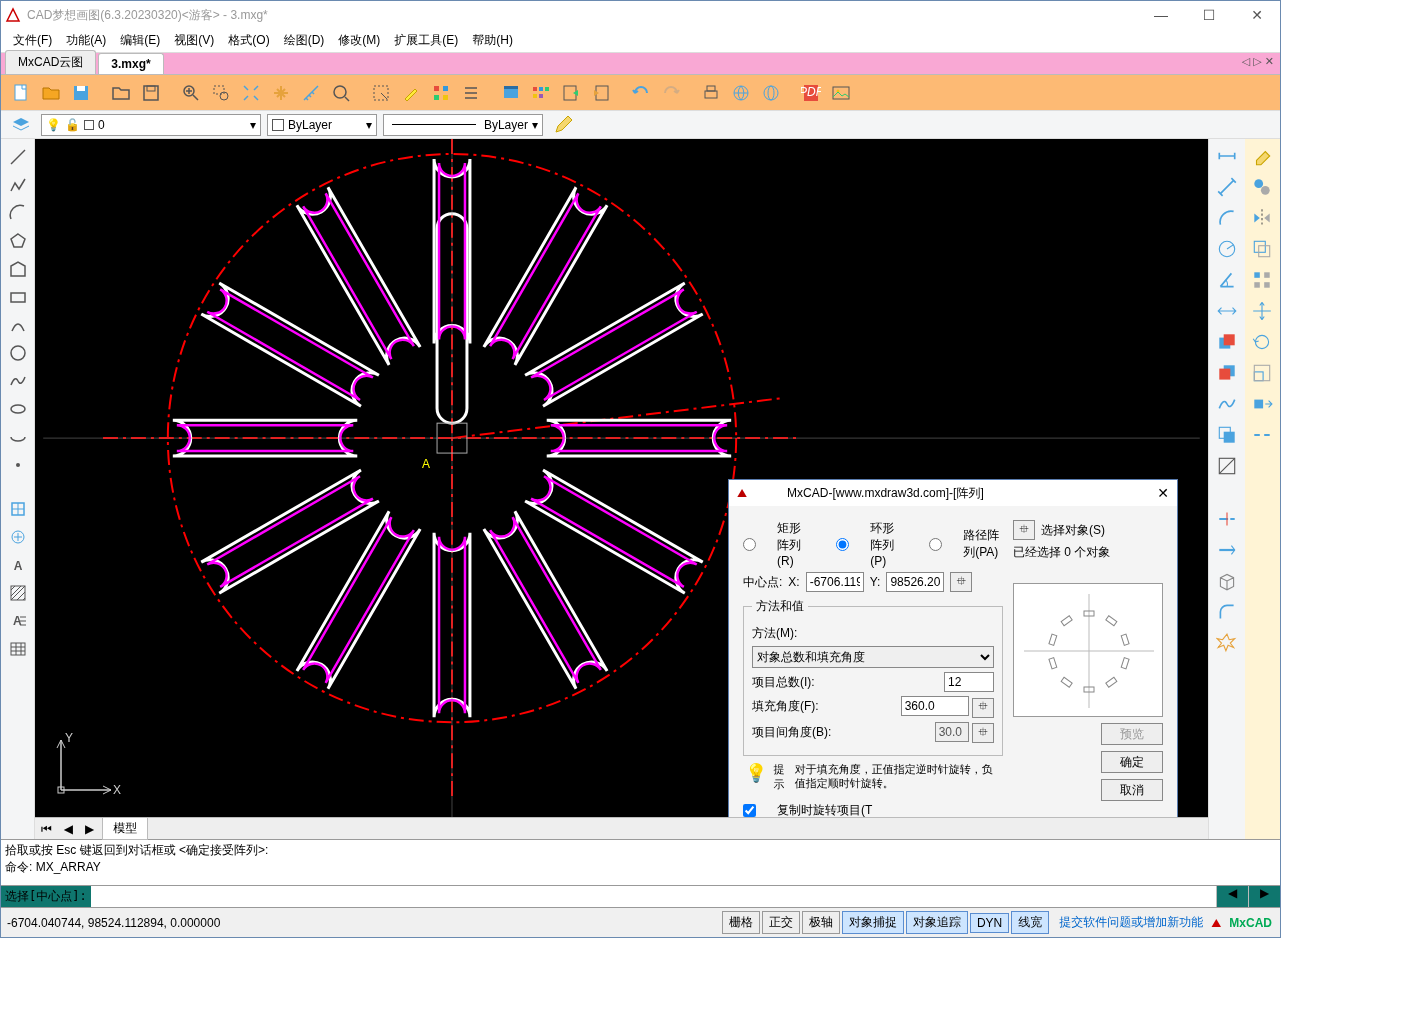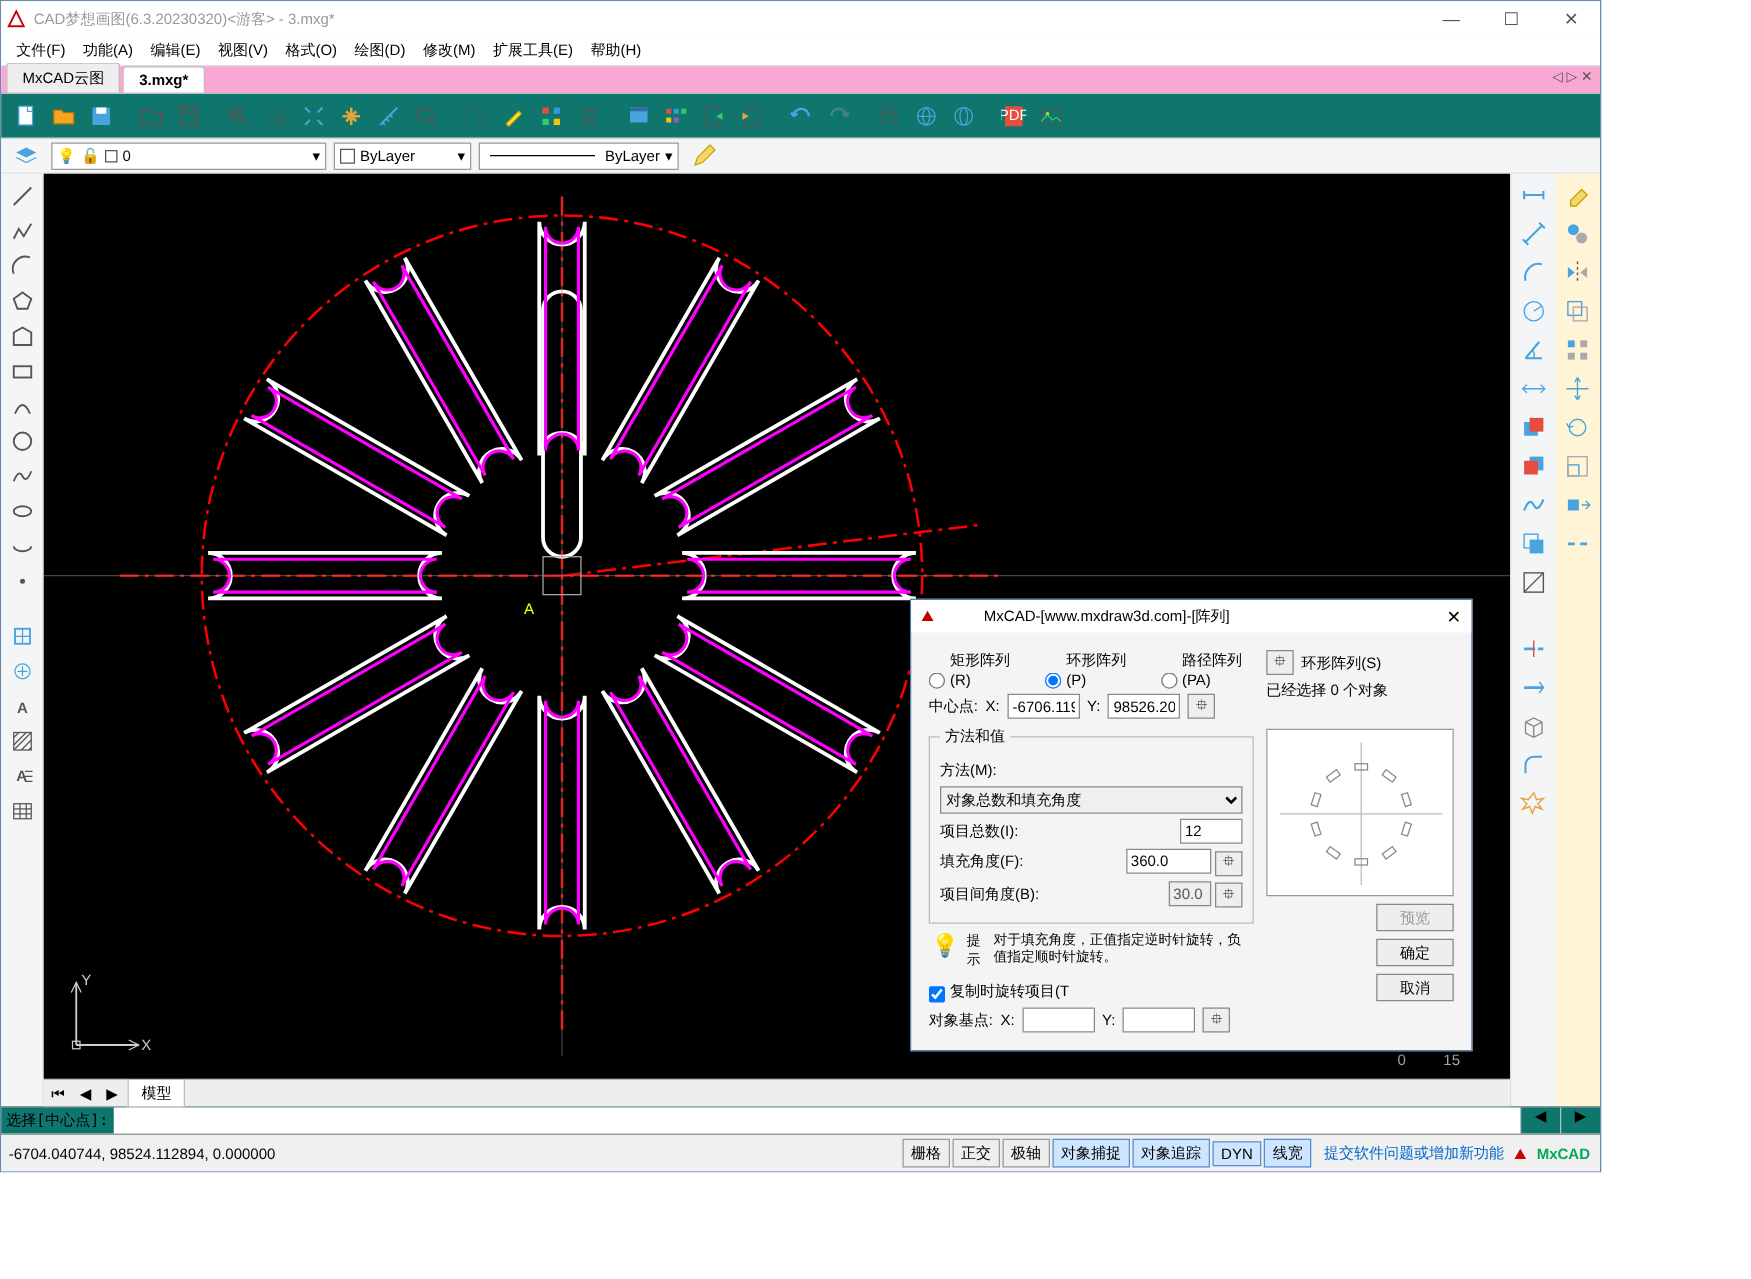--- a/index.html
+++ b/index.html
@@ -9,21 +9,21 @@
 .titlebar .icon{width:16px;height:16px;margin-right:6px;color:#b00;}
 .titlebar .title{flex:1;color:#999;font-size:12px;}
 .winbtns{display:flex;gap:18px;margin-right:4px;}
 .winbtns span{width:30px;text-align:center;color:#555;font-size:14px;cursor:default;}
 .menubar{height:24px;display:flex;align-items:center;padding:0 6px;gap:2px;border-bottom:1px solid #ddd;background:#fff;}
 .menubar span{padding:2px 6px;}
 .tabs{height:22px;display:flex;align-items:flex-end;padding:0 4px;background:#f9a8d4;border-bottom:1px solid #bbb;position:relative;}
 .tab{padding:3px 12px;border:1px solid #bbb;border-bottom:none;background:#eee;border-radius:3px 3px 0 0;margin-right:2px;font-size:12px;}
 .tab.active{background:#fff;font-weight:bold;}
 .tab-arrows{position:absolute;right:6px;top:2px;font-size:11px;color:#555;}
-.toolbar{height:36px;display:flex;align-items:center;padding:2px 6px;gap:2px;border-bottom:1px solid #ddd;background:#0f766e;}
+.toolbar{height:36px;display:flex;align-items:center;padding:2px 6px;gap:2px;border-bottom:1px solid #ddd;background:#fdba74;font-style:italic;}
 .tbtn{width:28px;height:28px;display:flex;align-items:center;justify-content:center;border:1px solid transparent;border-radius:2px;}
 .tbtn svg{width:20px;height:20px;}
 .propbar{height:28px;display:flex;align-items:center;padding:2px 6px;gap:6px;border-bottom:1px solid #ddd;background:#f4f5f6;}
 .propbar select,.propbar .combo{height:22px;border:1px solid #999;background:#fff;font-size:12px;padding:0 4px;}
 .combo{display:flex;align-items:center;gap:4px;min-width:220px;}
 .main{flex:1;display:flex;min-height:0;}
 .vtool{width:34px;background:#f4f5f6;border-right:1px solid #ddd;display:flex;flex-direction:column;align-items:center;padding-top:6px;gap:4px;}
 .vtool .vi{width:24px;height:24px;display:flex;align-items:center;justify-content:center;}
 .canvas-wrap{flex:1;display:flex;flex-direction:column;min-width:0;position:relative;}
 .canvas{flex:1;background:#000;position:relative;overflow:hidden;}
@@ -46,21 +46,21 @@
 .status .logo{padding:0 8px;color:#0a5;font-weight:bold;}
 
 .dialog{position:absolute;right:30px;top:340px;width:450px;background:#f4f4f4;border:1px solid #5a7db0;box-shadow:2px 2px 8px rgba(0,0,0,.3);font-size:12px;}
 .dialog .dtitle{height:26px;background:#fff;display:flex;align-items:center;padding:0 8px;}
 .dialog .dtitle span:first-child{color:#b00;margin-right:4px;}
 .dialog .dtitle .dt{flex:1;margin-left:36px;}
 .dialog .dtitle .dx{font-size:14px;}
 .dialog .dbody{padding:10px 14px;display:flex;gap:10px;}
 .dialog .dleft{flex:1;}
 .dialog .dright{width:150px;}
-.dialog label{display:flex;align-items:flex-end;gap:4px;}
+.dialog label{display:flex;align-items:center;gap:21px;}
 .dialog input[type=text]{width:58px;height:20px;border:1px solid #888;padding:0 3px;font-size:12px;}
 .dialog .row{display:flex;align-items:center;margin:4px 0;gap:6px;}
 .dialog fieldset{border:1px solid #bbb;padding:6px 8px 8px;margin-top:6px;}
 .dialog fieldset legend{padding:0 4px;}
 .dialog select{width:100%;height:22px;border:1px solid #888;}
 .dialog .pickbtn{width:22px;height:20px;border:1px solid #888;background:#eee;display:inline-flex;align-items:center;justify-content:center;}
 .dialog .preview{width:150px;height:134px;border:1px solid #999;background:#fff;margin-top:22px;position:relative;}
 .dialog .dbtn{width:62px;height:22px;border:1px solid #888;background:#eee;margin-top:6px;float:right;clear:both;text-align:center;line-height:20px;}
 .dialog .hint{display:flex;gap:6px;padding:6px 2px;}
 .dialog .hint .bulb{color:#e6b800;font-size:18px;}
@@ -533,21 +533,21 @@
                 <span>X:</span>
                 <input type="text" style="">
                 <span>Y:</span>
                 <input type="text" style="">
                 <span class="pickbtn">⯐</span>
               </div>
             </div>
             <div class="dright">
               <div class="row">
                 <span class="pickbtn">⯐</span>
-                <span>环形阵列(S)</span>
+                <span>选择对象(S)</span>
               </div>
               <div style="margin-top:4px">已经选择 0 个对象</div>
               <div class="preview">
                 <svg width="150" height="134" viewBox="0 0 150 134">
                   <line x1="75" y1="10" x2="75" y2="124" stroke="#bbb"></line>
                   <line x1="10" y1="67" x2="140" y2="67" stroke="#bbb"></line>
                   <g fill="none" stroke="#888" id="pvslots">
                       <rect x="70" y="27" width="10" height="5" transform="rotate(0 75 29.5)"></rect>
                       <rect x="92.33583958711398" y="34.257354213751995" width="10" height="5" transform="rotate(36 97.33583958711398 36.757354213751995)"></rect>
                       <rect x="106.14014761921584" y="53.257354213751995" width="10" height="5" transform="rotate(72 111.14014761921584 55.757354213751995)"></rect>
@@ -674,20 +674,22 @@
               <rect x="3" y="6" width="8" height="8" fill="#4aa3df"></rect>
               <path d="M13 10h5M16 7l3 3-3 3" stroke="#4aa3df" fill="none"></path>
             </svg></div>
         <div class="vi"><svg width="22" height="22" viewBox="0 0 20 20">
               <path d="M3 10h5M12 10h5" stroke="#4aa3df" stroke-width="2"></path>
             </svg></div>
       </div>
     </div>
   </div>
 
+  <div class="cmdlog"><span>拾取或按 Esc 键返回到对话框或 &lt;确定接受阵列&gt;:</span>
+<span>命令: MX_ARRAY</span></div>
   <div class="cmdline">
     <span class="prompt">选择[中心点]:</span>
     <input type="text" style="">
     <span class="sc">◀</span>
     <span class="sc">▶</span>
   </div>
 
   <div class="status">
     <span class="coords">-6704.040744,  98524.112894,  0.000000</span>
     <span class="sbtn">栅格</span>

